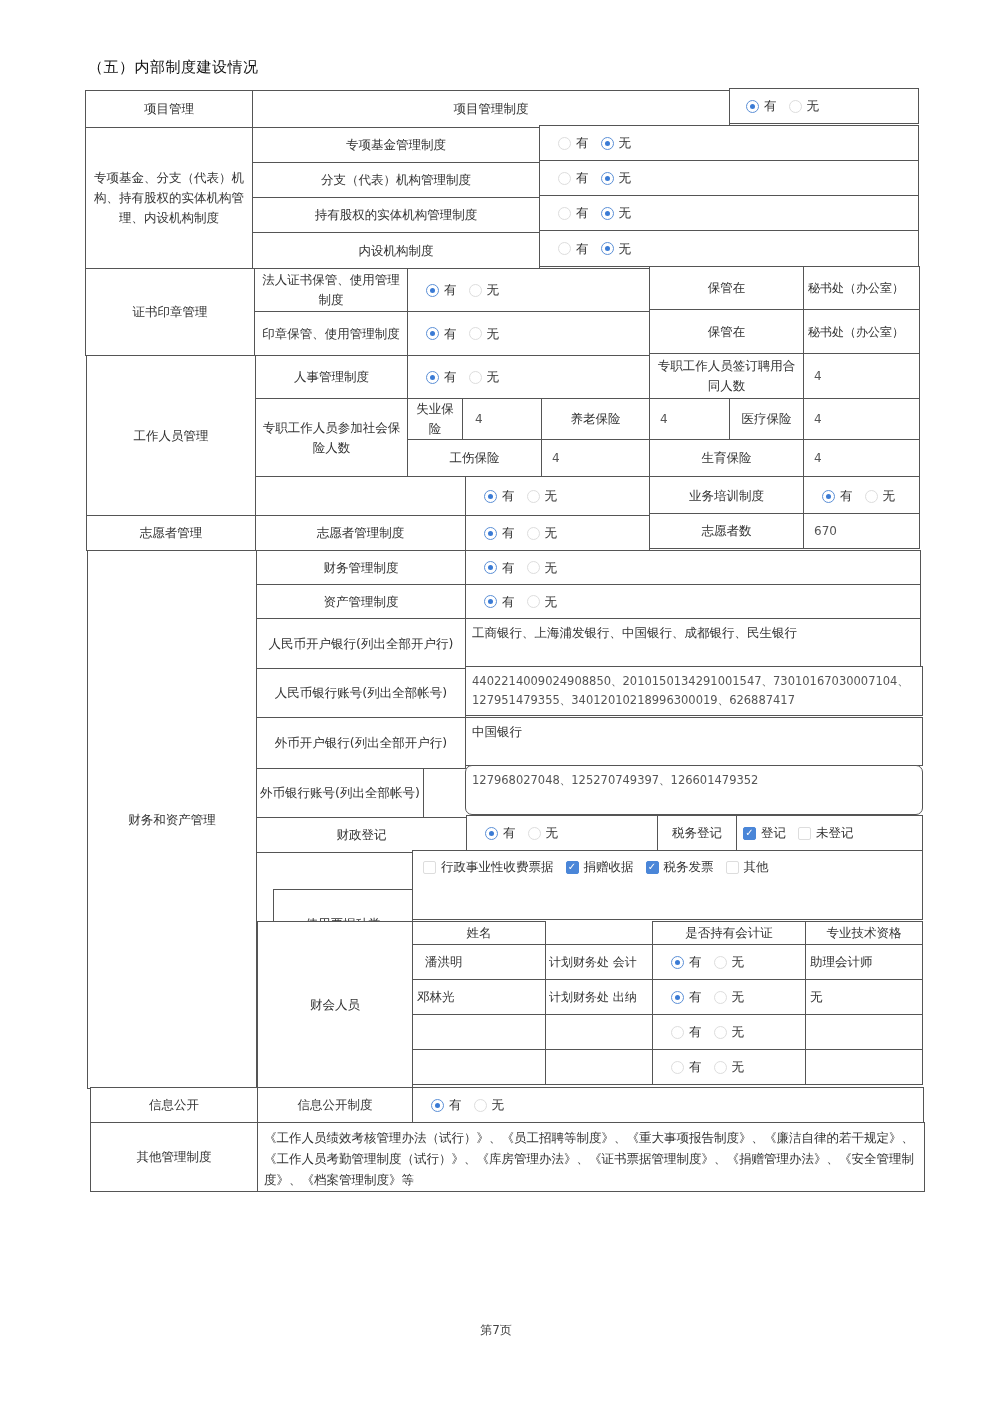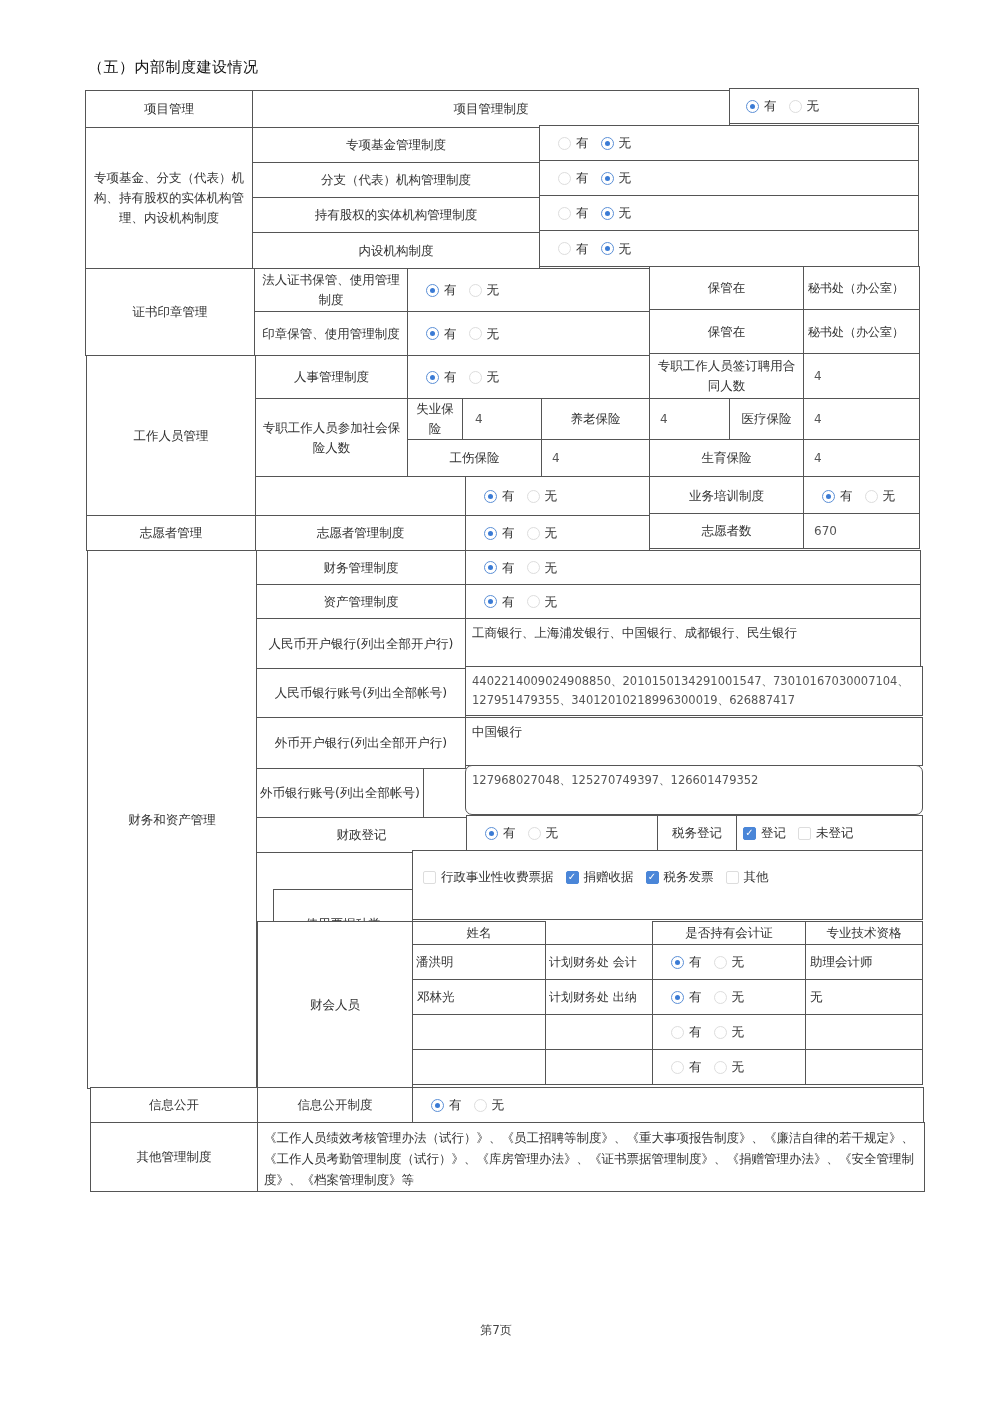--- a/index.html
+++ b/index.html
@@ -231,21 +231,21 @@
         <span class="chk-box on">✓</span>
         <span>登记</span>
       </span>
     <span class="chk">
         <span class="chk-box"></span>
         <span>未登记</span>
       </span>
   </div>
 
   <div class="cell center" style="left:273px;top:852px;width:140px;height:70px;margin-top:37px;">使用票据种类</div>
-  <div class="cell top" style="left:412px;top:850px;width:511px;height:70px;padding-left:10px;padding-top:16px;" id="receipts-group">
+  <div class="cell top" style="left:412px;top:850px;width:511px;height:70px;padding-left:10px;padding-top:6px;" id="receipts-group">
       <span class="chk">
         <span class="chk-box"></span>
         <span>行政事业性收费票据</span>
       </span>
       <span class="chk">
         <span class="chk-box on">✓</span>
         <span>捐赠收据</span>
       </span>
       <span class="chk">
         <span class="chk-box on">✓</span>
@@ -256,21 +256,21 @@
         <span>其他</span>
       </span>
     </div>
 
   <div class="cell center" style="left:257px;top:921px;width:156px;height:167px;">财会人员</div>
   <div id="acct-table">
       <div class="cell center" style="left:412px;top:921px;width:134px;height:24px;">姓名</div>
       <div class="cell center" style="left:545px;top:959px;width:108px;height:24px;">岗位</div>
       <div class="cell center" style="left:652px;top:921px;width:154px;height:24px;">是否持有会计证</div>
       <div class="cell center" style="left:805px;top:921px;width:118px;height:24px;">专业技术资格</div>
-      <div class="cell left" style="left:412px;top:944px;width:134px;height:36px;padding-left:3px;">潘洪明</div>
+      <div class="cell left" style="left:412px;top:944px;width:134px;height:36px;padding-left:12px;">潘洪明</div>
       <div class="cell left" style="left:545px;top:944px;width:108px;height:36px;padding-left:3px;font-size:12px;">计划财务处 会计</div>
       <div class="cell left" style="left:652px;top:944px;width:154px;height:36px;padding-left:18px;">
         <span class="radio">
           <span class="radio-circle on"></span>
           <span>有</span>
         </span>
         <span class="radio">
           <span class="radio-circle"></span>
           <span>无</span>
         </span>

